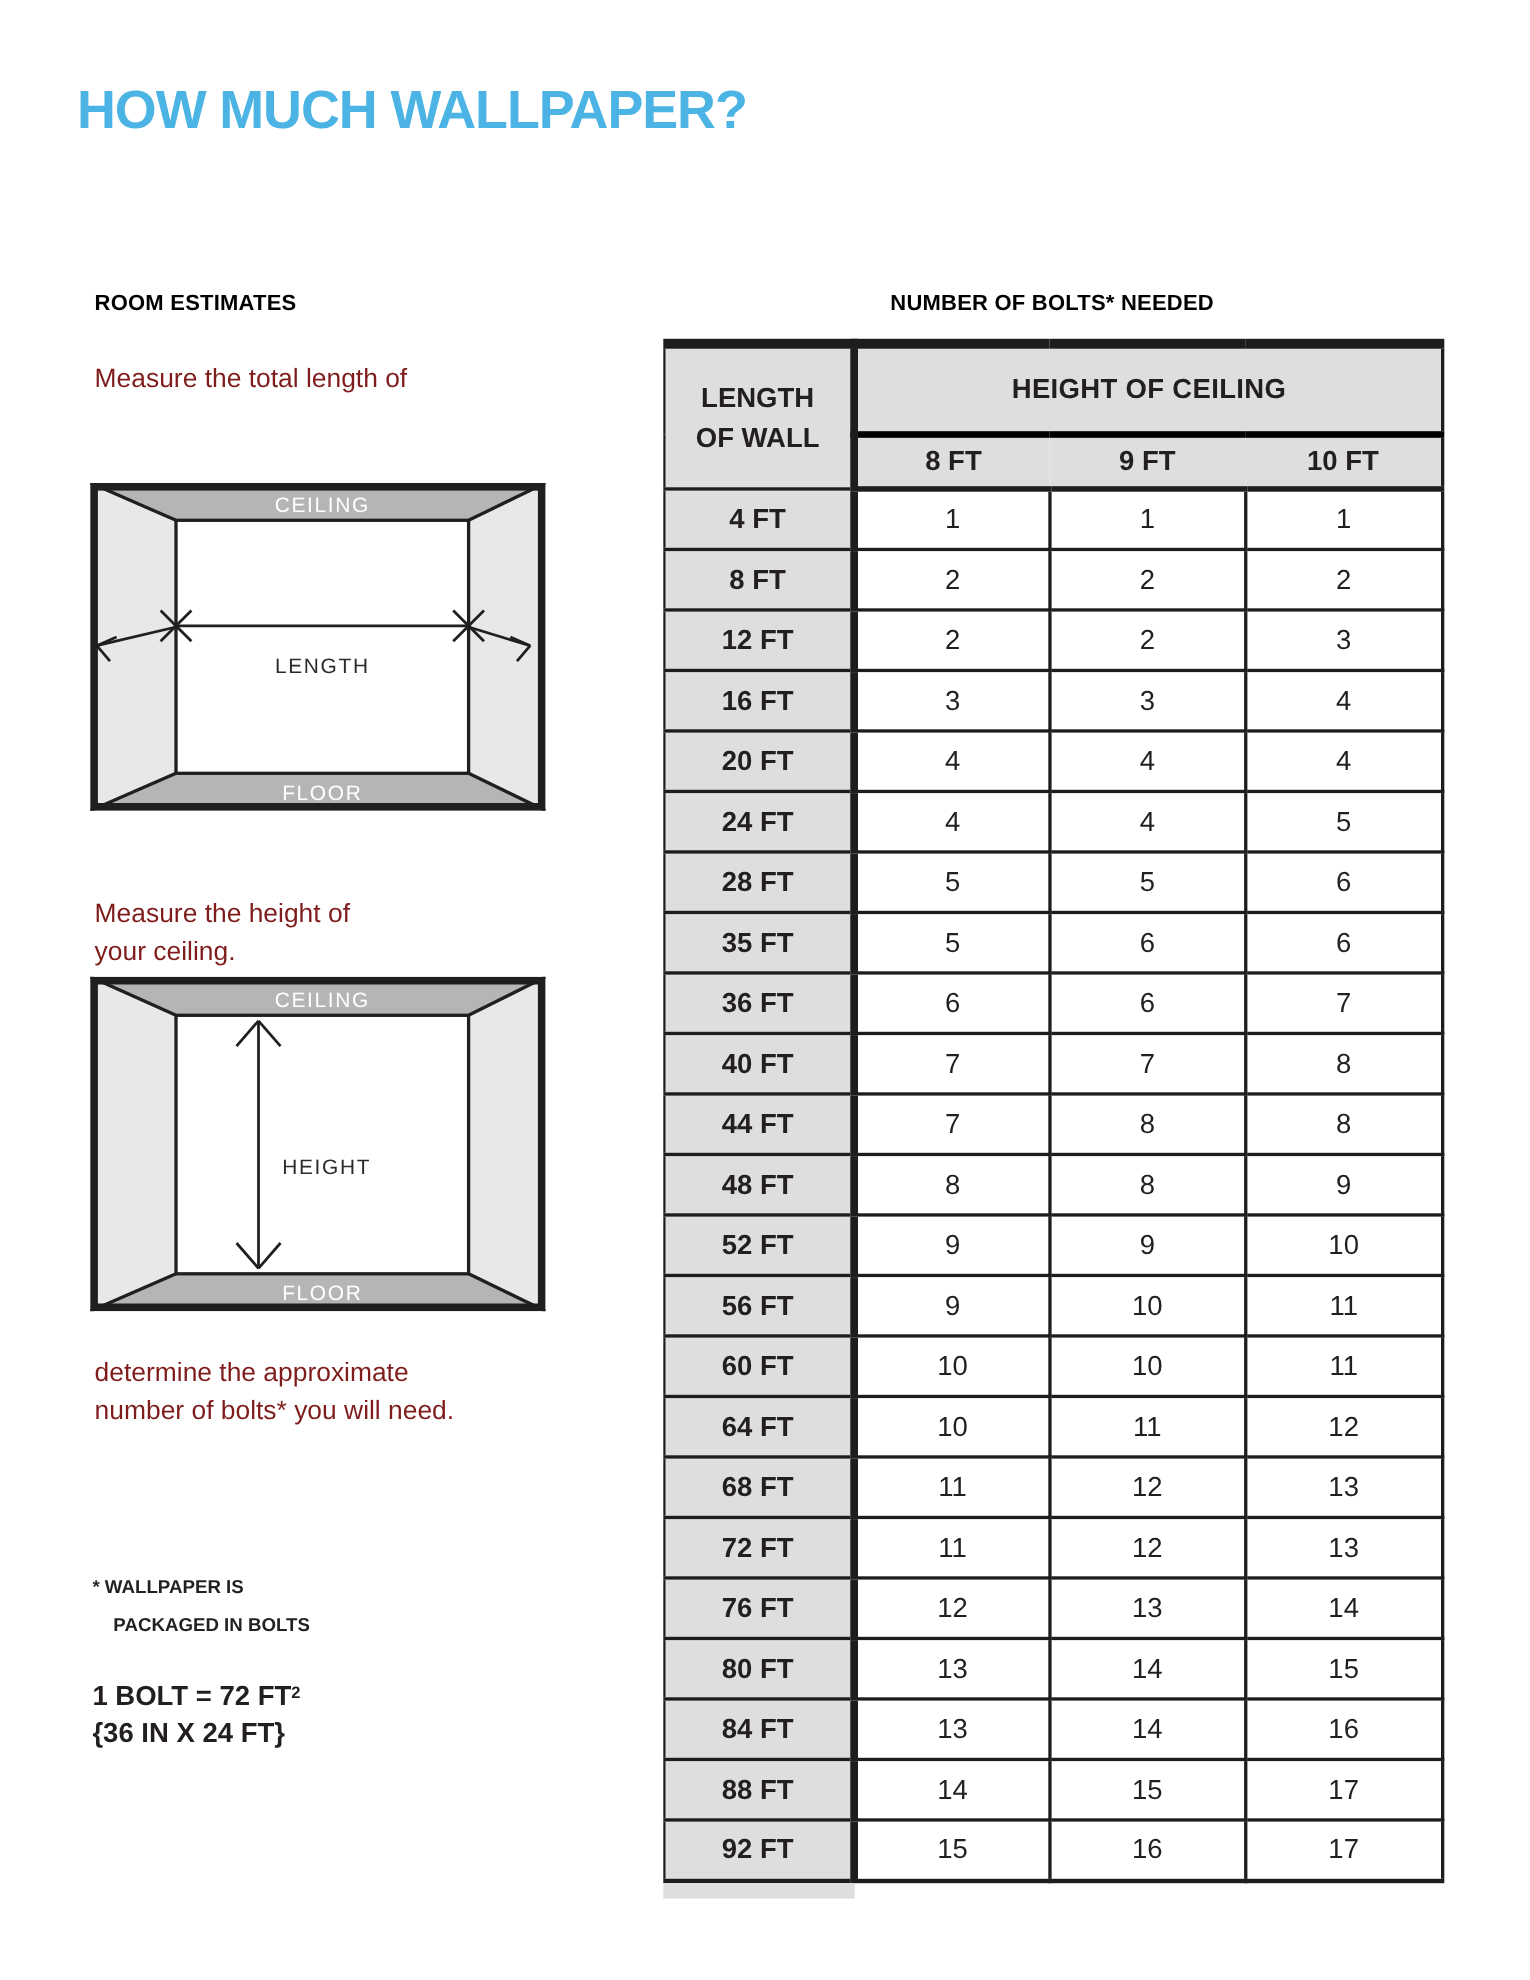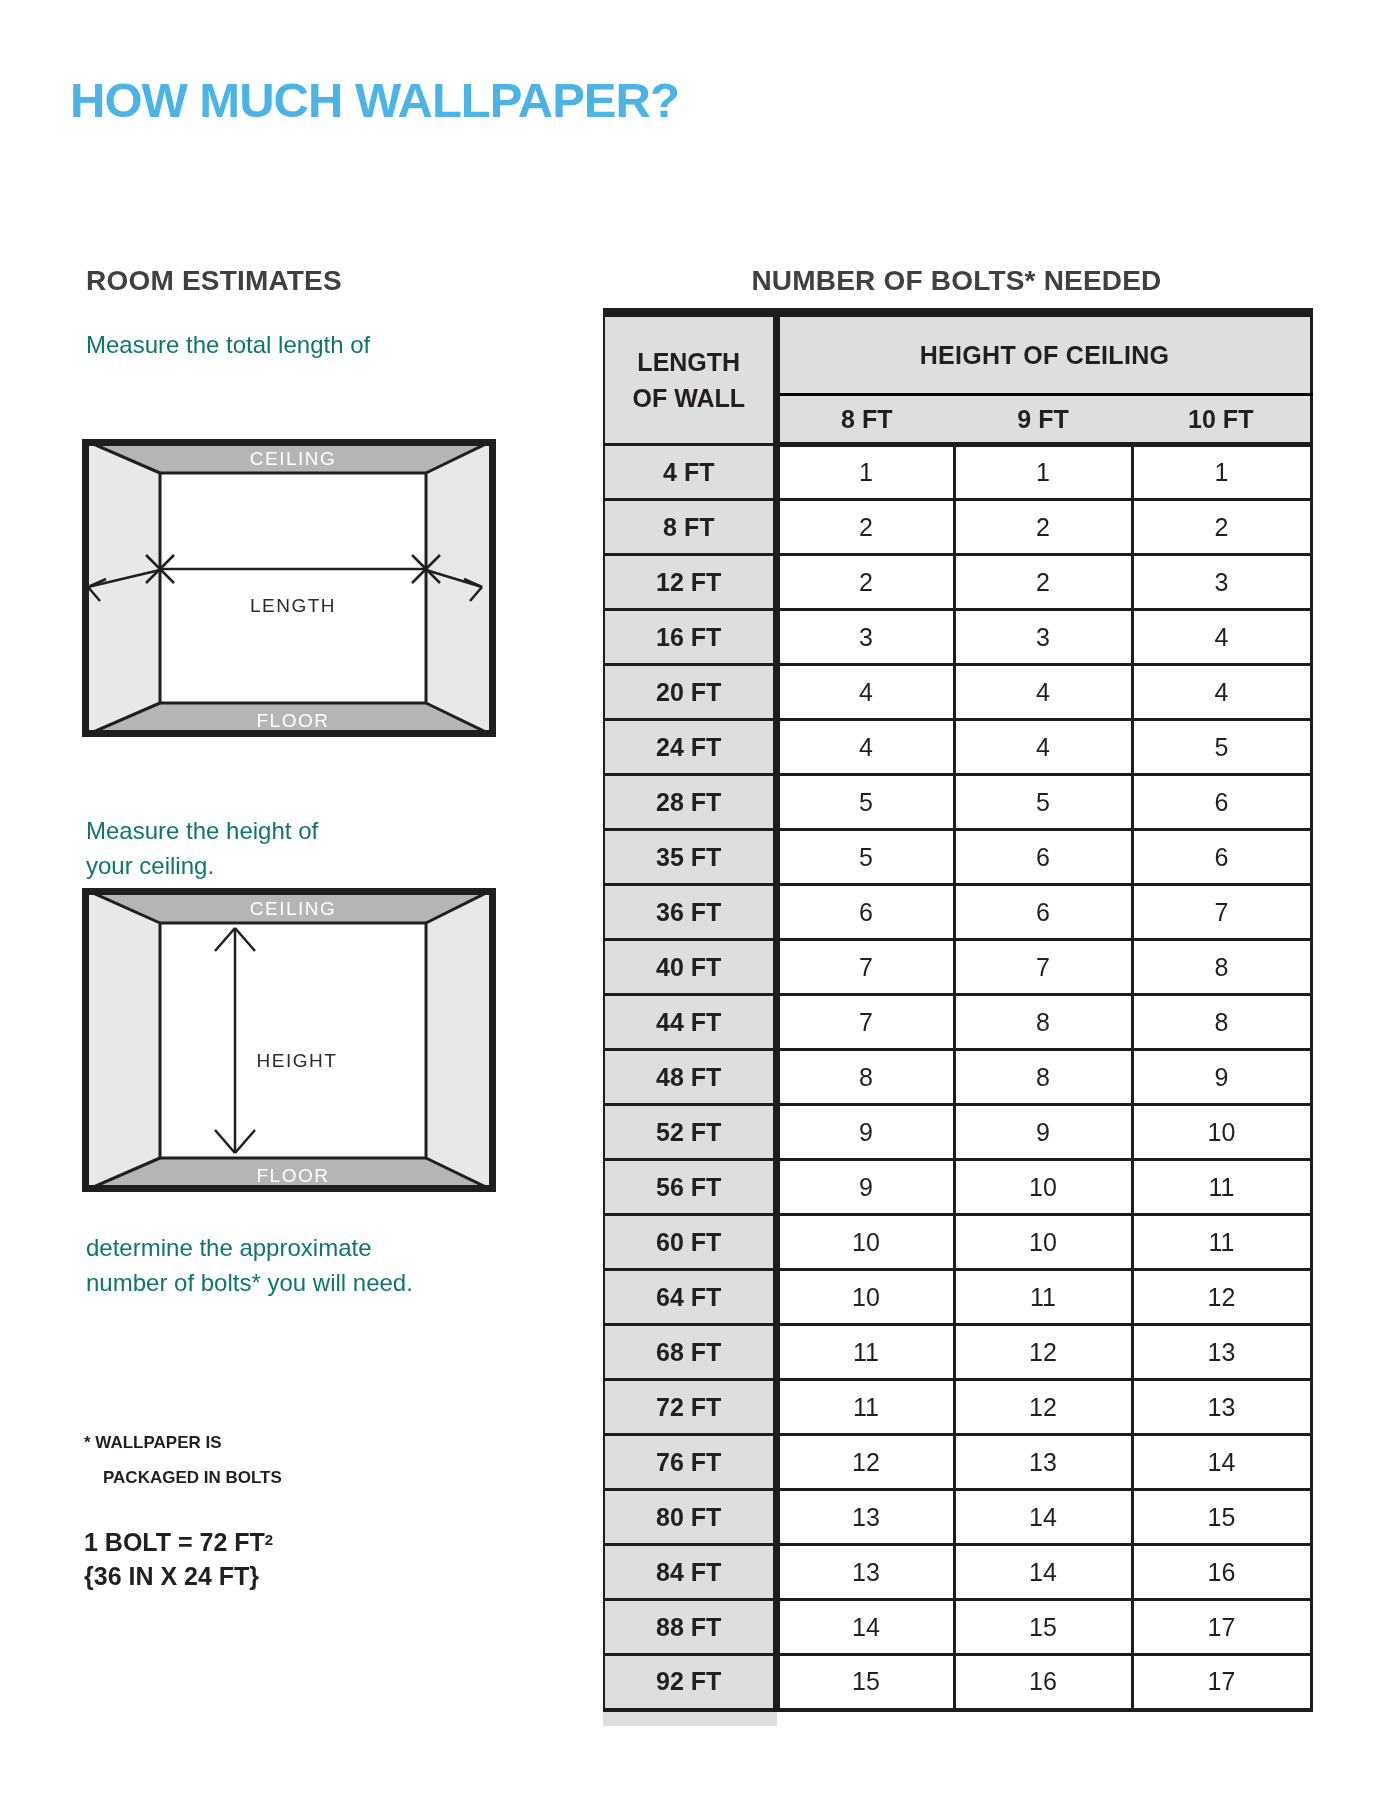--- a/index.html
+++ b/index.html
@@ -8,26 +8,26 @@
     font-family:"Liberation Sans","DejaVu Sans",sans-serif;color:#231f20;
     overflow:hidden;
   }
   .abs{position:absolute;}
   
   .page-title{
     left:70px;top:72px;font-size:49px;font-weight:bold;letter-spacing:-1px;
     color:#4cb4e4;white-space:nowrap;
   }
   .section-heading{
-    font-size:28px;font-weight:bold;color:#404040;letter-spacing:0.2px;white-space:nowrap;
+    font-size:20px;font-weight:bold;color:#000000;letter-spacing:0.2px;white-space:nowrap;
   }
   .left-heading{left:86px;top:265px;}
   .table-heading{left:603px;top:265px;width:707px;text-align:center;}
   
-  .para{font-size:24px;line-height:35px;color:#0f766e;}
+  .para{font-size:24px;line-height:35px;color:#7f1d1d;}
   .para1{left:86px;top:327px;}
   .para2{left:86px;top:777px;margin-top:36px;}
   .para3{left:86px;top:1230px;}
   .footnote{left:84px;top:1425px;font-size:17px;font-weight:bold;line-height:35px;}
   .footnote .indent{padding-left:19px;}
   .boltspec{left:84px;top:1523px;font-size:25px;font-weight:bold;line-height:34px;}
   .boltspec sup{font-size:15px;vertical-align:6px;}
   
   .diagram1{left:82px;top:439px;}
   .diagram2{left:82px;top:888px;}
@@ -40,21 +40,21 @@
     border-collapse:collapse;table-layout:fixed;width:707px;
     border-top:9px solid #1d1d1d;border-left:2px solid #1d1d1d;
     border-right:3px solid #1d1d1d;border-bottom:4px solid #1d1d1d;
   }
   table.bolts th,table.bolts td{padding:0;text-align:center;vertical-align:middle;}
   .corner-cell{
     background:#dedede;border-right:7px solid #1d1d1d;
     font-size:25px;font-weight:bold;line-height:36px;
   }
   .group-head{
-    background:#dedede;border-bottom:3px solid #000000;
+    background:#dedede;border-bottom:6px solid #000000;
     font-size:25px;font-weight:bold;letter-spacing:0.3px;
   }
   tr.group-row{height:82px;}
   tr.sub-row{height:50px;}
   .sub-head{
     background:#dedede;border-bottom:5px solid #1d1d1d;
     font-size:25px;font-weight:bold;
   }
   tbody.data tr{height:55px;padding-left:16px;}
   tbody.data th{

